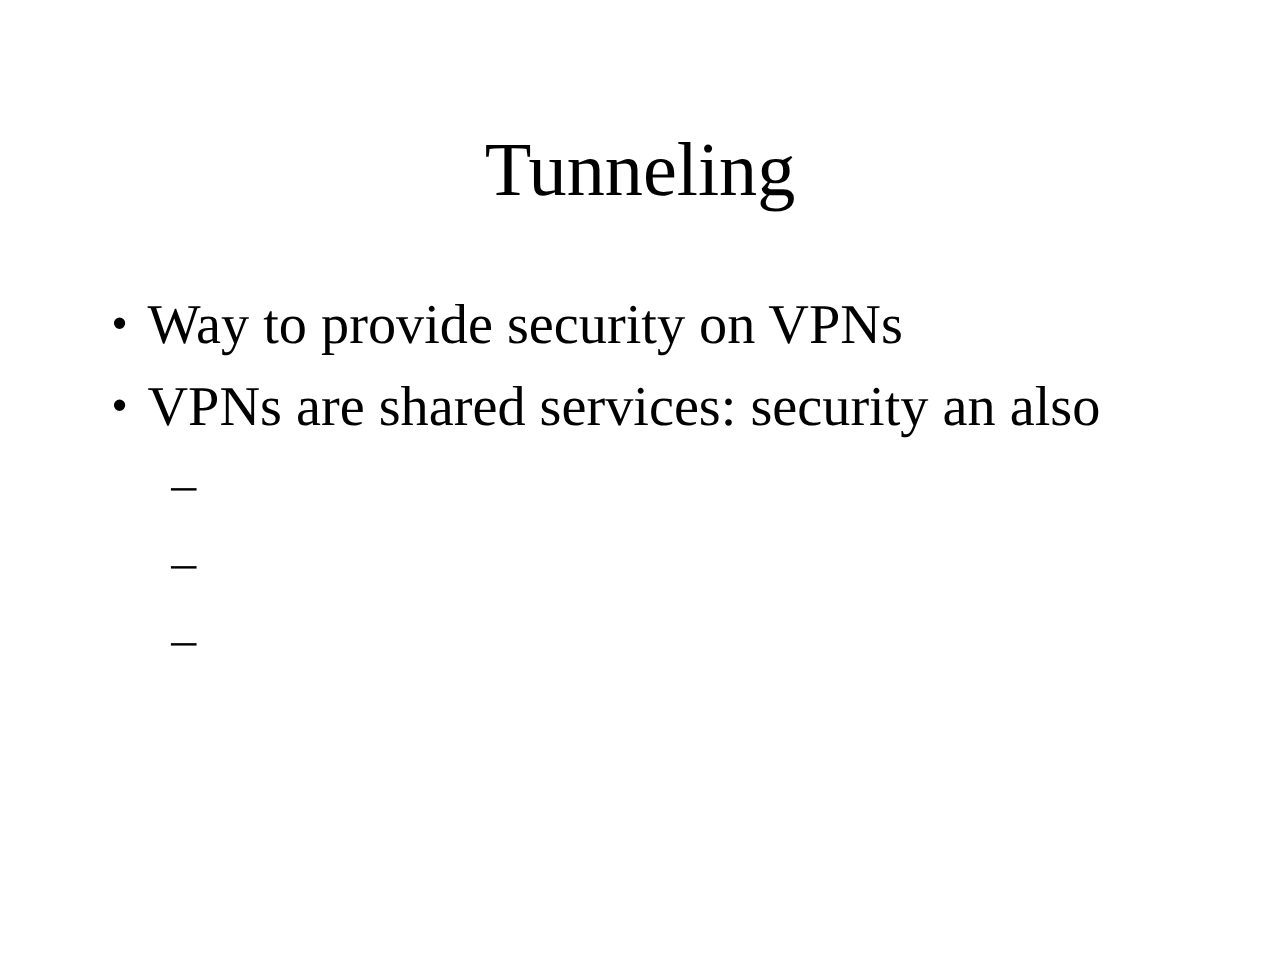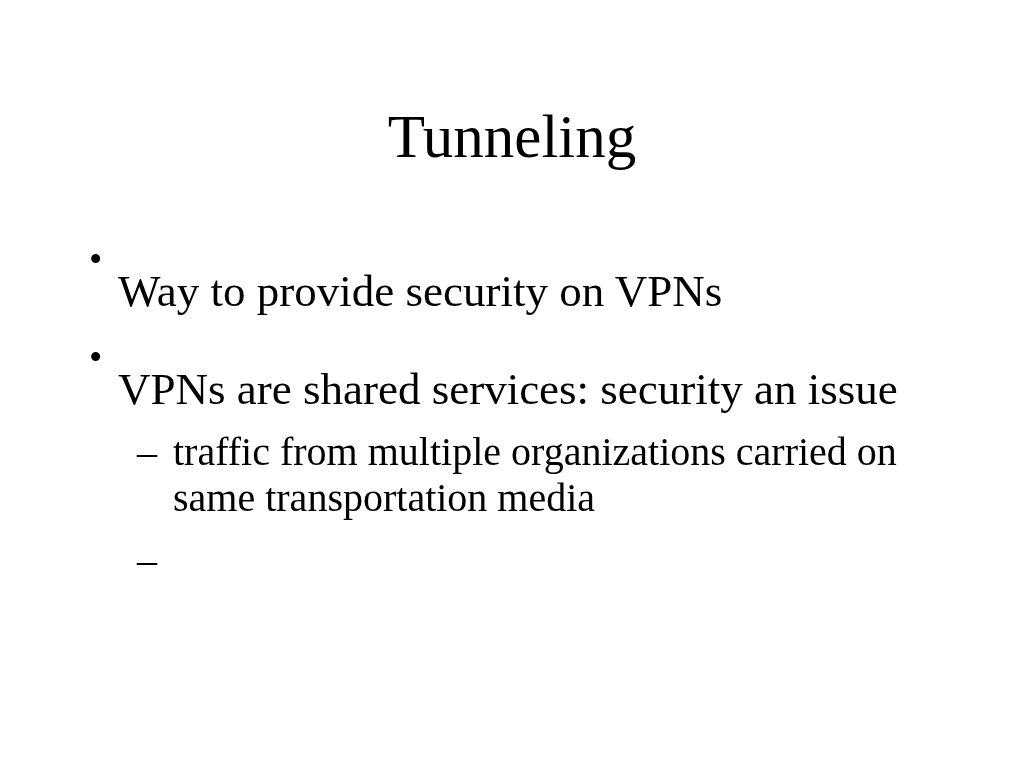--- a/index.html
+++ b/index.html
@@ -44,21 +44,20 @@
     padding-left: 89px;
     margin-bottom: 14px;
   }
   .l1 .marker {
     width: 29px;
     font-size: 38px;
     line-height: 52px;
   }
   .l1 .text {
     width: 860px;
-    margin-top: 32px;
   }
   .l2 {
     font-size: 40px;
     line-height: 46px;
     padding-left: 137px;
     margin-bottom: 16px;
   }
   .l2 .marker {
     width: 36px;
   }
@@ -72,25 +71,24 @@
 <div class="slide">
   <h1 class="slide-title">Tunneling</h1>
 
   <ul class="bullets">
     <li class="b l1">
       <span class="marker">•</span>
       <span class="text">Way to provide security on VPNs</span>
     </li>
     <li class="b l1">
       <span class="marker">•</span>
-      <span class="text">VPNs are shared services: security an issue</span>
+      <span class="text">VPNs are shared services: security an also</span>
     </li>
     <li class="b l2">
       <span class="marker">–</span>
-      <span class="text">traffic from multiple organizations carried on same transportation media</span>
     </li>
     <li class="b l2">
       <span class="marker">–</span>
     </li>
     <li class="b l2">
       <span class="marker">–</span>
     </li>
   </ul>
 </div>
 

